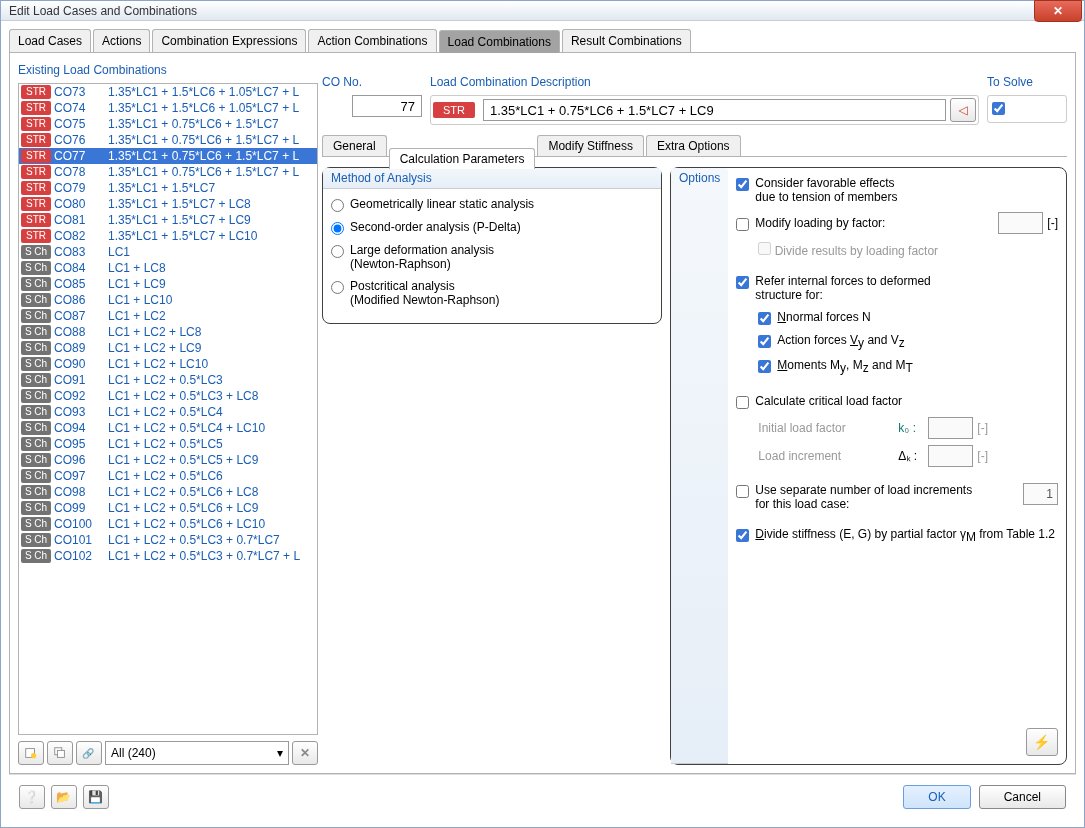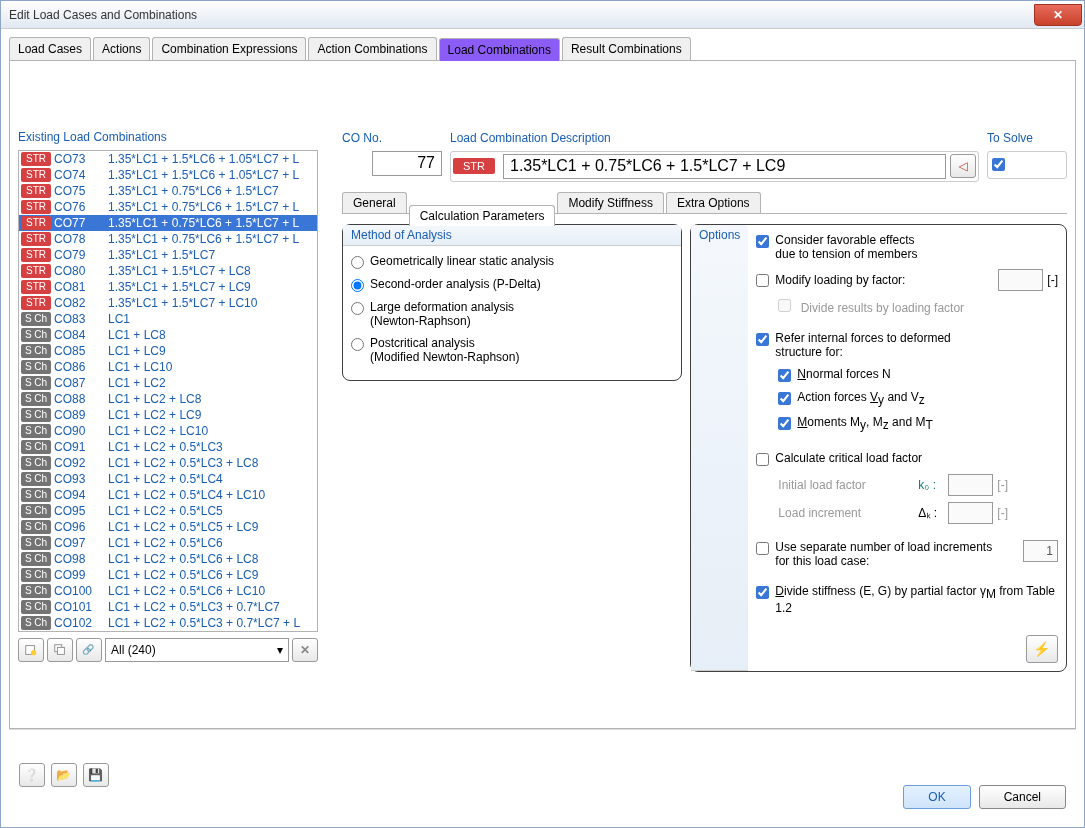--- a/index.html
+++ b/index.html
@@ -14,21 +14,21 @@
     }
     .window {
       width: 1085px;
       height: 828px;
       background: white;
       border: 1px solid #8ca5c9;
       display: flex;
       flex-direction: column;
     }
     .titlebar {
-      height: 28px;
+      height: 20px;
       background: linear-gradient(to bottom, #ffffff, #e0e8f2);
       border-bottom: 1px solid #ccc;
       display: flex;
       align-items: center;
       padding-left: 8px;
       color: #333;
     }
     .close-btn {
       margin-left: auto;
       width: 48px;
@@ -59,35 +59,34 @@
     .main-tab {
       padding: 4px 8px;
       border: 1px solid #b3b3b3;
       border-bottom: none;
       background: #f0f0f0;
       margin-right: 2px;
       border-radius: 3px 3px 0 0;
       cursor: pointer;
     }
     .main-tab.active {
-      background: #8b5cf6;
+      background: #a3a3a3;
       position: relative;
       top: 1px;
       text-align: right;
     }
     .main-body {
       flex: 1;
       border: 1px solid #b3b3b3;
       border-top: none;
       padding: 8px;
       display: flex;
-      gap: 24px;
+      gap: 4px;
       overflow: hidden;
       background: white;
-      align-items: center;
     }
     .left-panel {
       width: 300px;
       display: flex;
       flex-direction: column;
     }
     .right-panel {
       flex: 1;
       display: flex;
       flex-direction: column;
@@ -174,25 +173,25 @@
     .top-row {
       display: flex;
       gap: 8px;
     }
     .field-group {
       display: flex;
       flex-direction: column;
       margin-top: 12px;
     }
     .input-box {
-      height: 25px;
+      height: 16px;
       border: 1px solid #999;
-      padding: 4px 6px;
+      padding: 10px 6px;
       background: white;
-      font-size: 16px;
+      font-size: 13px;
     }
     .sub-tabs {
       display: flex;
       border-bottom: 1px solid #b3b3b3;
       margin-top: 10px;
     }
     .sub-tab {
       padding: 3px 10px;
       border: 1px solid #b3b3b3;
       border-bottom: none;
@@ -608,21 +607,21 @@
                 <div class="option-row">
                   <input type="checkbox" style="">
                   <label style="margin-left:6px">Modify loading by factor:</label>
                   <span style="margin-left:auto;display:flex;align-items:center;">
                     <input class="spinner-input" disabled="" style="">
                     <span style="margin-left:4px">[-]</span>
                   </span>
                 </div>
                 <div class="sub-label">
                   <input type="checkbox" disabled="" style="">
-                  <span style="margin-left:6px">Divide results by loading factor</span>
+                  <span style="">Divide results by loading factor</span>
                 </div>
 
                 <div class="check-item" style="margin-top:10px;">
                   <input type="checkbox" checked="" style="">
                   <label><span>Refer internal forces to deformed</span><br><span>structure for:</span></label>
                 </div>
                 <div class="indent">
                   <div class="check-item">
                     <input type="checkbox" checked="" style="">
                     <label><span class="under">N</span><span>normal forces N</span></label>
@@ -684,19 +683,19 @@
     <div class="dialog-footer">
       <div class="footer-btn">
         <span style="color:#1a5eb3;font-weight:bold;">❔</span>
       </div>
       <div class="footer-btn">
         <span>📂</span>
       </div>
       <div class="footer-btn">
         <span>💾</span>
       </div>
-      <div style="margin-left:auto;display:flex;gap:8px;margin-top:45px;">
+      <div style="margin-left:auto;display:flex;gap:8px;">
         <button class="action-btn ok">OK</button>
         <button class="action-btn">Cancel</button>
       </div>
     </div>
   </div>
 </div>
 
 </body></html>

